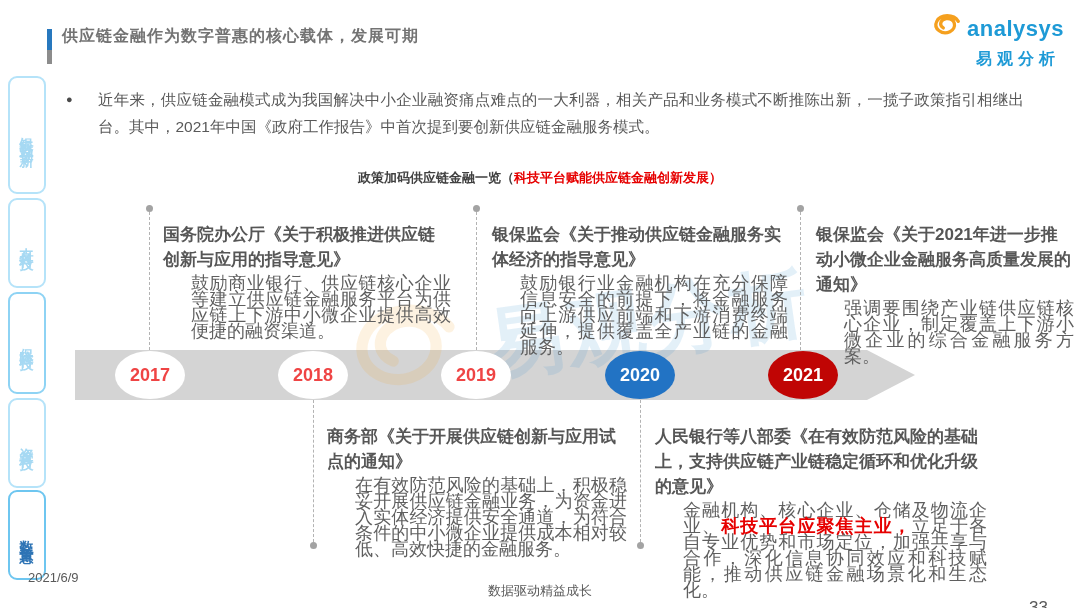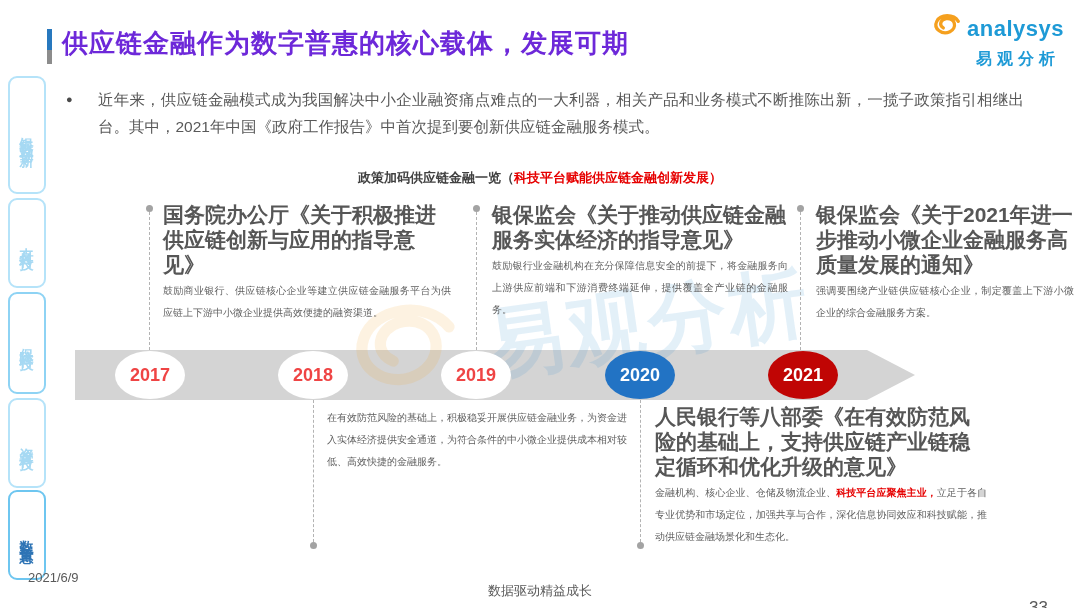--- a/index.html
+++ b/index.html
@@ -6,22 +6,22 @@
   .page {
     position:relative; width:1080px; height:608px; background:#ffffff;
     font-family:"Liberation Sans","DejaVu Sans",sans-serif; overflow:hidden;
   }
   
   .title-accent {
     position:absolute; left:47px; top:29px; width:5px; height:35px;
     background:linear-gradient(to bottom,#2878be 0 60%,#8c8c8c 60% 100%);
   }
   .page-title {
-    position:absolute; left:62px; top:26px; font-size:26px; font-weight:bold;
-    color:#6d28d9; letter-spacing:1px;
+    position:absolute; left:62px; top:26px; font-size:16px; font-weight:bold;
+    color:#737373; letter-spacing:1px;
   }
   .logo { position:absolute; right:16px; top:12px; width:150px; }
   .logo-row { display:flex; align-items:center; justify-content:flex-end; }
   .brand { color:#1e9ad6; font-size:22px; font-weight:bold; letter-spacing:0.5px; line-height:1; }
   .brand-cn { color:#1e9ad6; font-size:16px; font-weight:bold; letter-spacing:5px; text-align:right; margin-top:3px; padding-right:4px; }
   
   .side-tab {
     position:absolute; left:8px; width:34px; background:#ffffff;
     border:2px solid #b5e3f9; border-radius:9px;
     writing-mode:vertical-rl; text-orientation:upright;
@@ -70,22 +70,22 @@
   .leader { position:absolute; width:0; border-left:1px dashed #b3b3b3; z-index:2; }
   .leader-top { top:212px; height:138px; }
   .leader-bottom { top:400px; height:142px; }
   .lx0 { left:149px; } .lx1 { left:476px; } .lx2 { left:800px; }
   .lx3 { left:313px; } .lx4 { left:640px; }
   .leader-dot { position:absolute; width:7px; height:7px; border-radius:50%; background:#a3a3a3; z-index:2; }
   .d0 { left:146px; top:205px; } .d1 { left:473px; top:205px; } .d2 { left:797px; top:205px; }
   .d3 { left:310px; top:542px; } .d4 { left:637px; top:542px; }
   
   .event { position:absolute; z-index:3; }
-  .event-title { font-size:21px; font-weight:bold; line-height:25px; color:#565656; }
-  .event-body { font-size:10px; line-height:22px; margin-top:3px; color:#5f5f5f; text-align:justify; }
+  .event-title { font-size:17px; font-weight:bold; line-height:25px; color:#565656;margin-top:20px; }
+  .event-body { font-size:18px; line-height:16px; margin-top:3px; color:#5f5f5f; text-align:justify;margin-left:28px; }
   .body-highlight { color:#e60000; font-weight:bold; }
   .e0 { left:163px; top:202px; width:288px; }
   .e1 { left:492px; top:202px; width:296px; }
   .e2 { left:816px; top:202px; width:258px; }
   .e3 { left:327px; top:404px; width:300px; }
   .e4 { left:655px; top:404px; width:332px; }
   
   .footer-slogan { position:absolute; left:0; top:582px; width:100%; text-align:center; font-size:13px; color:#595959; }
   .footer-date { position:absolute; left:28px; top:570px; font-size:13px; color:#595959; }
   .footer-page { position:absolute; right:32px; top:598px; font-size:17px; color:#595959; }
@@ -158,20 +158,21 @@
   <div class="event e1">
     <div class="event-title">银保监会《关于推动供应链金融服务实体经济的指导意见》</div>
     <div class="event-body">鼓励银行业金融机构在充分保障信息安全的前提下，将金融服务向上游供应前端和下游消费终端延伸，提供覆盖全产业链的金融服务。</div>
   </div>
   <div class="event e2">
     <div class="event-title">银保监会《关于2021年进一步推动小微企业金融服务高质量发展的通知》</div>
     <div class="event-body">强调要围绕产业链供应链核心企业，制定覆盖上下游小微企业的综合金融服务方案。</div>
   </div>
 
   <div class="event e3">
+    <div class="event-title">商务部《关于开展供应链创新与应用试点的通知》</div>
     <div class="event-body">在有效防范风险的基础上，积极稳妥开展供应链金融业务，为资金进入实体经济提供安全通道，为符合条件的中小微企业提供成本相对较低、高效快捷的金融服务。</div>
   </div>
   <div class="event e4">
     <div class="event-title">人民银行等八部委《在有效防范风险的基础上，支持供应链产业链稳定循环和优化升级的意见》</div>
     <div class="event-body"><span>金融机构、核心企业、仓储及物流企业、</span><span class="body-highlight">科技平台应聚焦主业，</span><span>立足于各自专业优势和市场定位，加强共享与合作，深化信息协同效应和科技赋能，推动供应链金融场景化和生态化。</span></div>
   </div>
 
   <div class="footer-slogan">数据驱动精益成长</div>
   <div class="footer-date">2021/6/9</div>
   <div class="footer-page">33</div>

